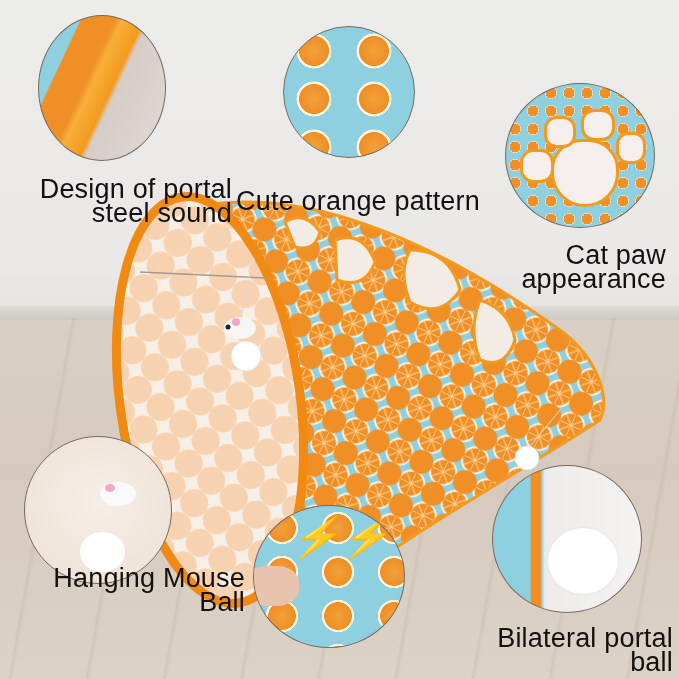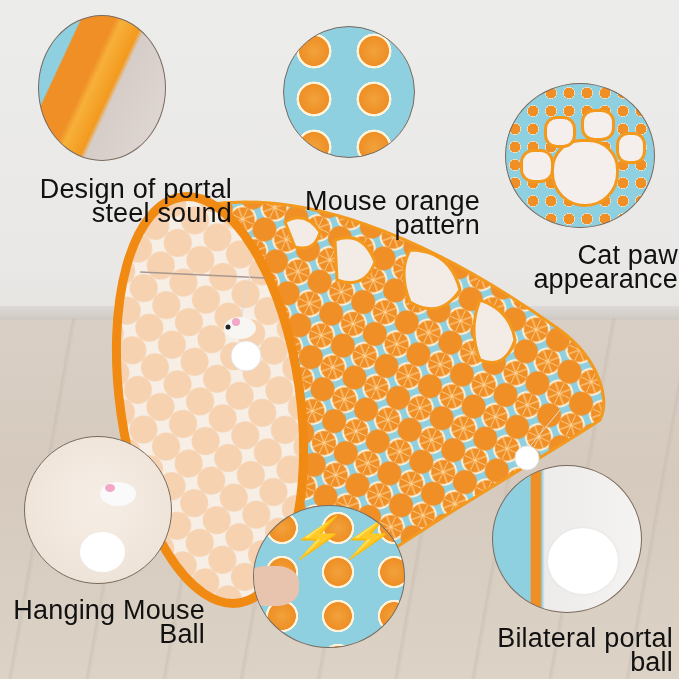--- a/index.html
+++ b/index.html
@@ -103,27 +103,27 @@
 
   <div class="circle" style="left:492px;top:465px;width:150px;height:148px;background:linear-gradient(90deg,#8ecfe0 0%,#8ecfe0 25%,#ef8f26 26%,#ef8f26 32%,#8ecfe0 33%,#eeeceb 35%,#f5f3f1 100%);">
     <div style="position:absolute;left:55px;top:62px;width:70px;height:66px;border-radius:50%;background:#ffffff;box-shadow:0 0 3px #ddd;"></div>
   </div>
 
   <div class="label" style="left:0px;top:169px;width:232px;">
     <div>Design of portal</div>
     <div>steel sound</div>
   </div>
   <div class="label" style="left:230px;top:181px;width:250px;">
-    <div>Mouse orange pattern</div>
+    <div>Cute orange pattern</div>
   </div>
-  <div class="label" style="left:500px;top:235px;width:178px;">
+  <div class="label" style="left:488px;top:235px;width:178px;">
     <div>Cat paw</div>
     <div>appearance</div>
   </div>
-  <div class="label" style="left:0px;top:590px;width:205px;">
+  <div class="label" style="left:0px;top:558px;width:205px;padding-left:40px;">
     <div>Hanging Mouse</div>
     <div>Ball</div>
   </div>
   <div class="label" style="left:463px;top:618px;width:210px;">
     <div>Bilateral portal</div>
     <div>ball</div>
   </div>
 </div>
 
 </body></html>

